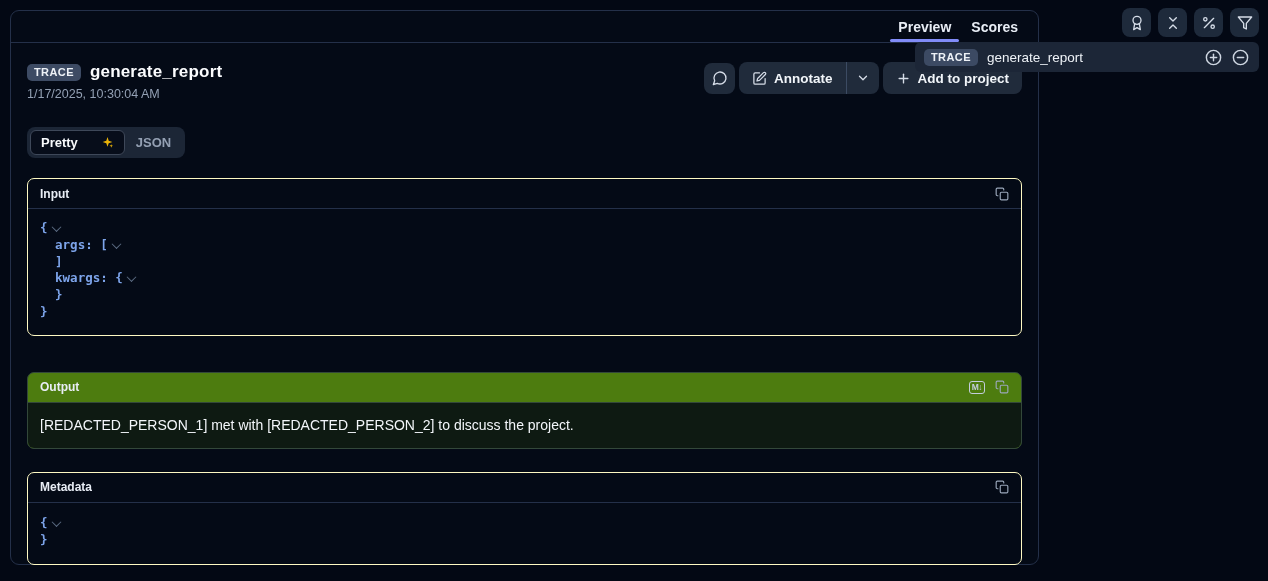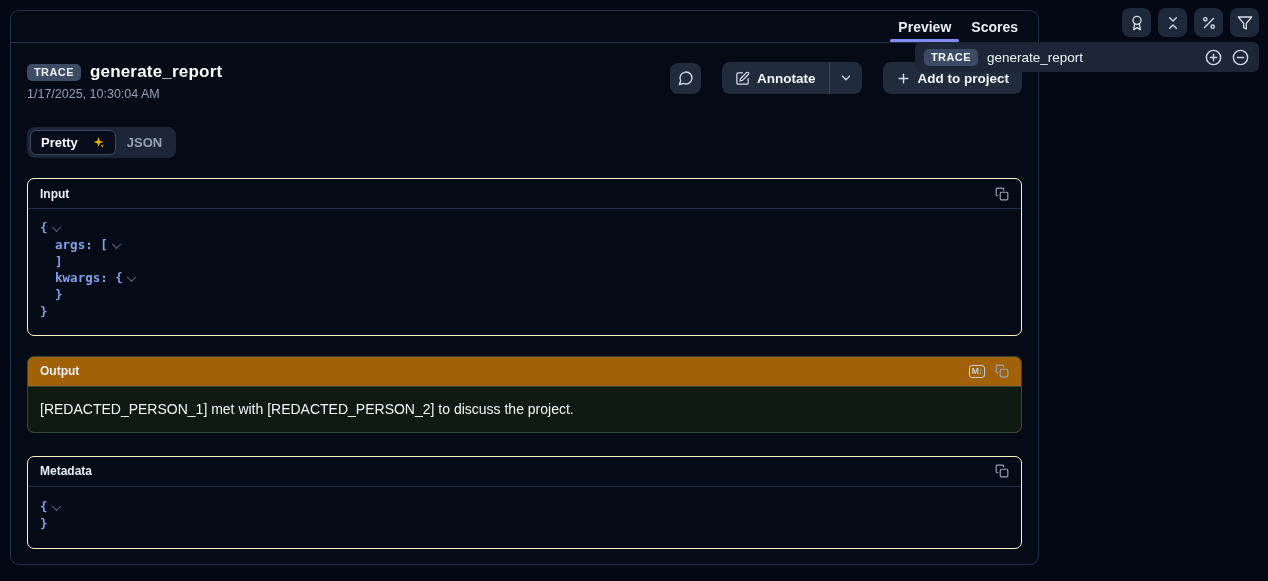--- a/index.html
+++ b/index.html
@@ -38,21 +38,21 @@
   }
   .title-block {}
   .title-row { display:flex; align-items:center; gap:9px; }
   .badge {
     background:#3d4b64; color:#eef2f7; font-size:11px; font-weight:700;
     padding:3px 7px; border-radius:5px; letter-spacing:.4px; line-height:1;
   }
   .trace-title { font-size:17px; font-weight:700; color:#fbfcfe; letter-spacing:.2px; }
   .timestamp { margin-top:5px; font-size:12.5px; color:#93a0b4; }
 
-  .actions { display:flex; gap:21px; align-items:center; }
+  .actions { display:flex; gap:4px; align-items:center; }
   .icon-only-btn {
     width:31px; height:31px; border-radius:8px; background:#202b3b;
     display:flex; align-items:center; justify-content:center;
     border:none; cursor:pointer;
   }
   .btn {
     height:32px; border-radius:8px; background:#202b3b; border:none;
     color:#f1f5f9; font-size:13.5px; font-weight:700; cursor:pointer;
     display:flex; align-items:center; gap:7px; padding:0 13px;
     font-family:"Liberation Sans", sans-serif;
@@ -65,21 +65,21 @@
     background:transparent; border:none; cursor:pointer; border-radius:0 8px 8px 0;
   }
 
   
   .toggle-row { margin:26px 16px 0; }
   .toggle {
     display:inline-flex; align-items:center; background:#1c2636;
     border-radius:8px; padding:3px; height:31px;
   }
   .toggle-opt {
-    display:flex; align-items:center; gap:14px; border-radius:6px;
+    display:flex; align-items:center; gap:23px; border-radius:6px;
     font-size:13px; font-weight:700; padding:0 10px; height:25px;
     cursor:pointer; border:1px solid transparent; background:transparent;
     color:#94a0b3; font-family:"Liberation Sans", sans-serif;
   }
   .toggle-opt.active { background:#070d1a; border-color:#3e4859; color:#f8fafc; }
   .sparkle { display:inline-flex; }
 
   
   .card {
     margin:20px 16px 0; border:1px solid #fef9c3; border-radius:7px;
@@ -96,21 +96,21 @@
   .code-body { padding:11px 12px 14px; font-family:"DejaVu Sans Mono", monospace; }
   .code-line {
     font-size:12.5px; line-height:16.8px; color:#7da4ea; font-weight:700;
     white-space:pre; display:flex; align-items:center;
   }
   .code-chevron {
     width:7px; height:7px; border-left:1.5px solid #5b6b82; border-bottom:1.5px solid #5b6b82;
     transform:rotate(-45deg) translate(1px,-1px); margin-left:5px; display:inline-block;
   }
 
-  .card.output { border-color:#33483a; background:#a16207; margin-top:20px; }
+  .card.output { border-color:#33483a; background:#4d7c0f; margin-top:36px; }
   .card.output .card-header { border-bottom-color:#33483a; }
   .card.output .output-body { background:#0e1a12; padding:13px 12px 14px; }
   .output-text { font-size:14px; color:#f3f6fa; }
   .md-badge {
     display:inline-block; border:1.2px solid #c3cddb; border-radius:3px;
     font-size:8.5px; font-weight:700; color:#c3cddb; line-height:11px;
     padding:0 2px; letter-spacing:-.5px;
   }
 
   .card.metadata { margin-top:23px; }

